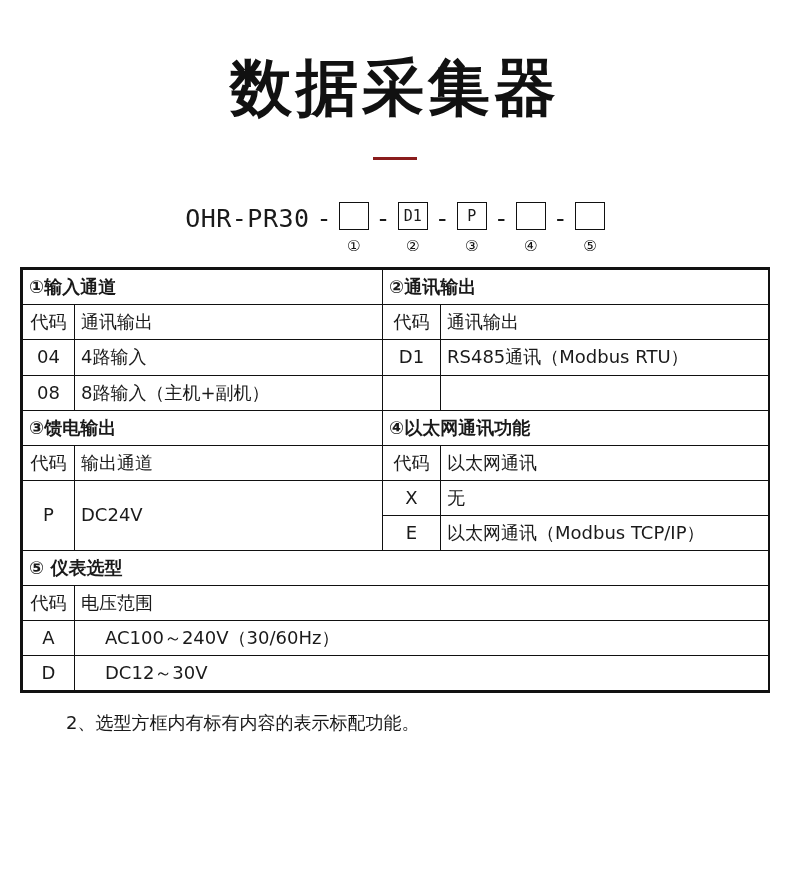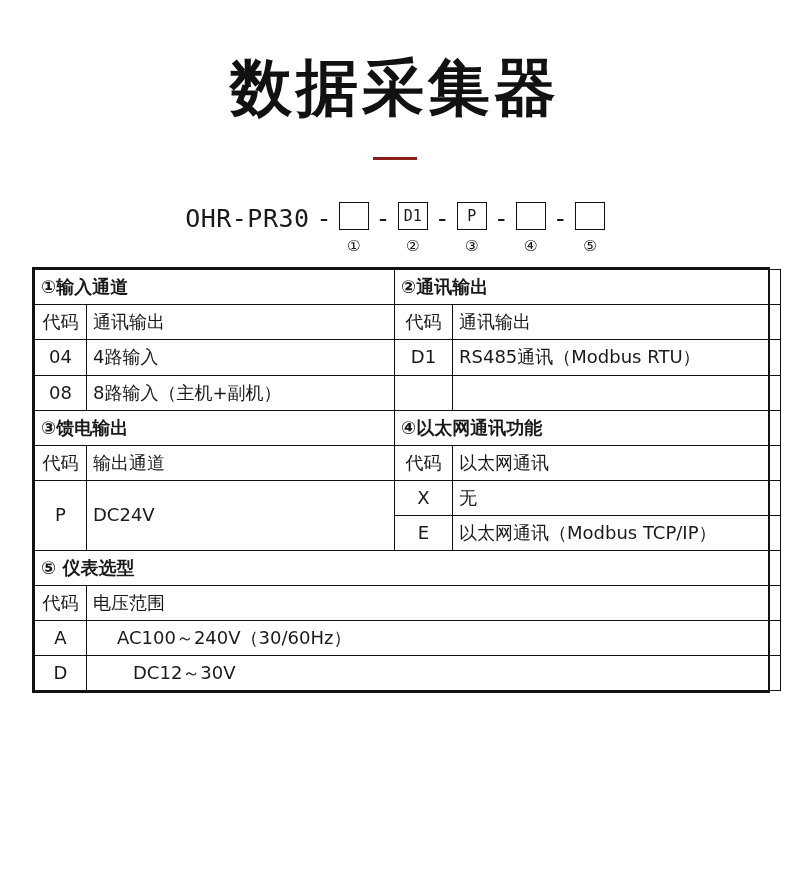--- a/index.html
+++ b/index.html
@@ -81,21 +81,21 @@
   }
   .model-tail {
     font-size: 25px;
     line-height: 34px;
     margin-left: 18px;
     font-family: "DejaVu Sans", "Liberation Sans", sans-serif;
   }
 
   
   .table-wrap {
-    margin: 12px 20px 0 32px;
+    margin: 12px 20px 0 20px;
     border: 2px solid #111;
     box-sizing: border-box;
   }
   table.sel {
     width: 100%;
     border-collapse: collapse;
     table-layout: fixed;
   }
   table.sel td {
     border: 1.5px solid #111;
@@ -241,22 +241,23 @@
         <tr>
           <td class="hdr code">代码</td>
           <td class="hdr val" colspan="3" style="">电压范围</td>
         </tr>
         <tr>
           <td class="code">A</td>
           <td class="val mono" colspan="3" style="padding-left:30px">AC100～240V（30/60Hz）</td>
         </tr>
         <tr>
           <td class="code">D</td>
-          <td class="val mono" colspan="3" style="padding-left:46px">DC12～30V</td>
+          <td class="val mono" colspan="3" style="padding-left:30px">DC12～30V</td>
         </tr>
       </tbody>
     </table>
   </div>
 
   <div class="notes">
+    <div class="note-line note-indent">2、选型方框内有标有内容的表示标配功能。</div>
   </div>
 
 </div>
 
 </body></html>

